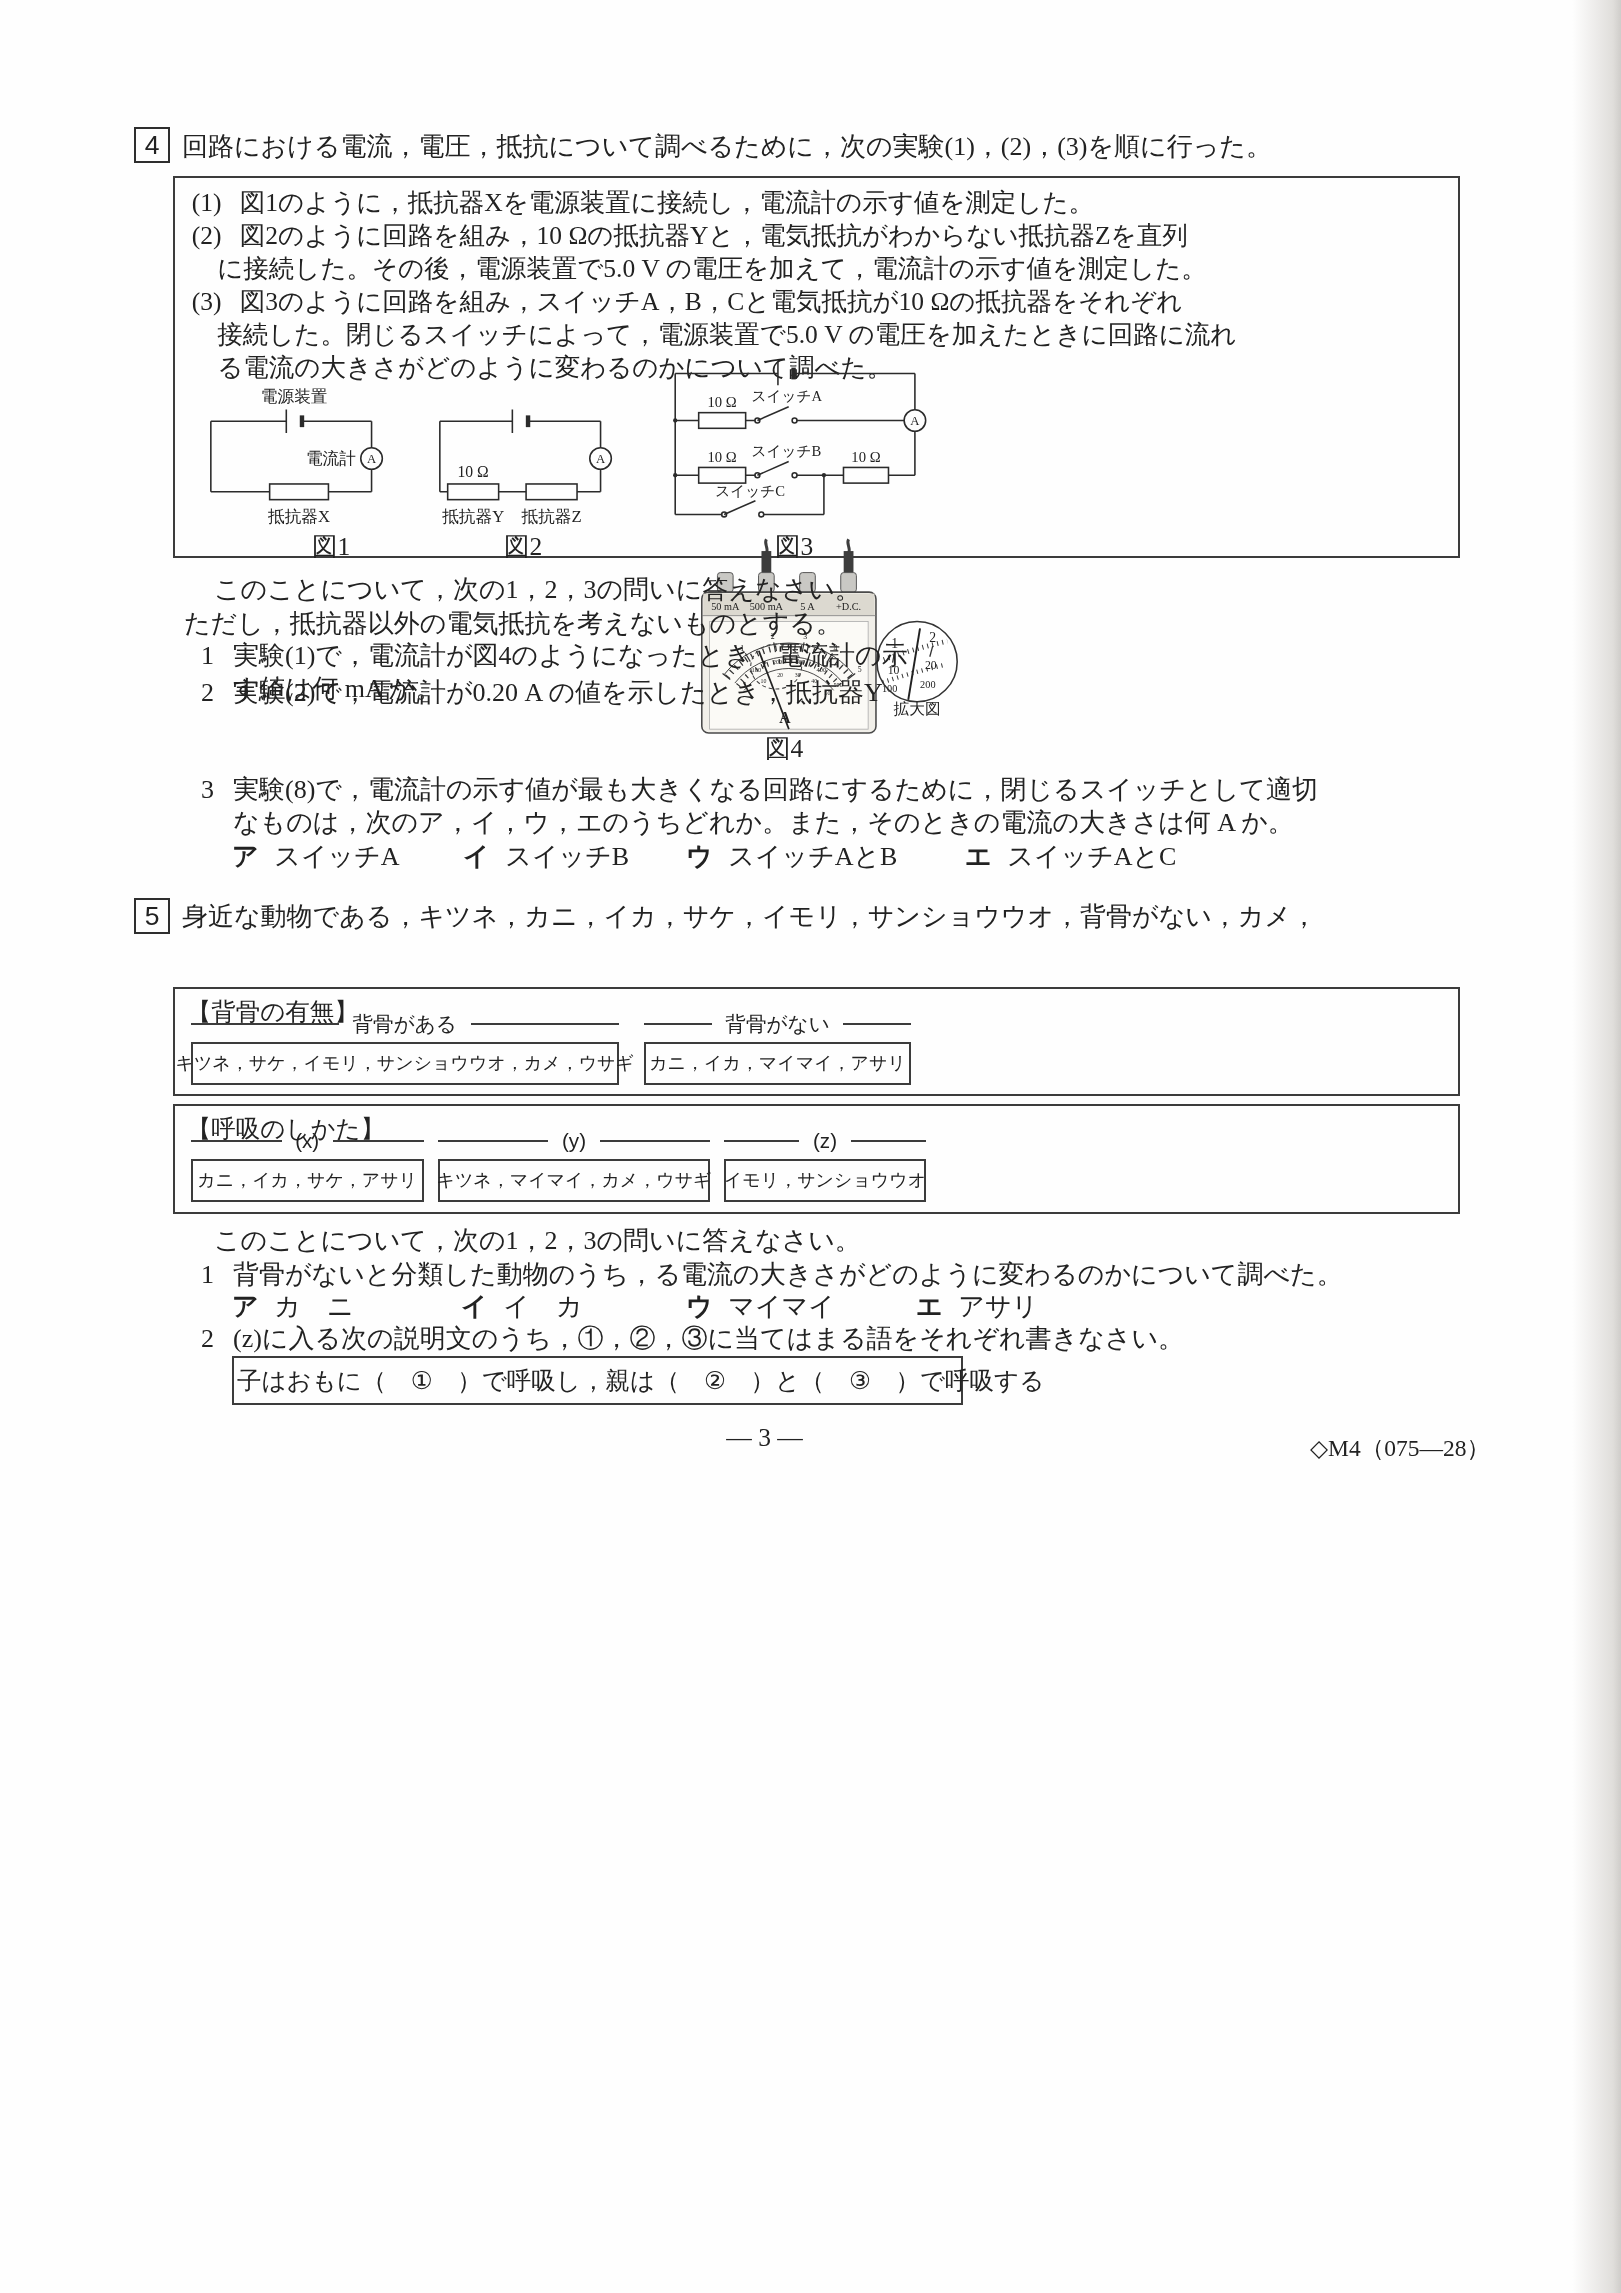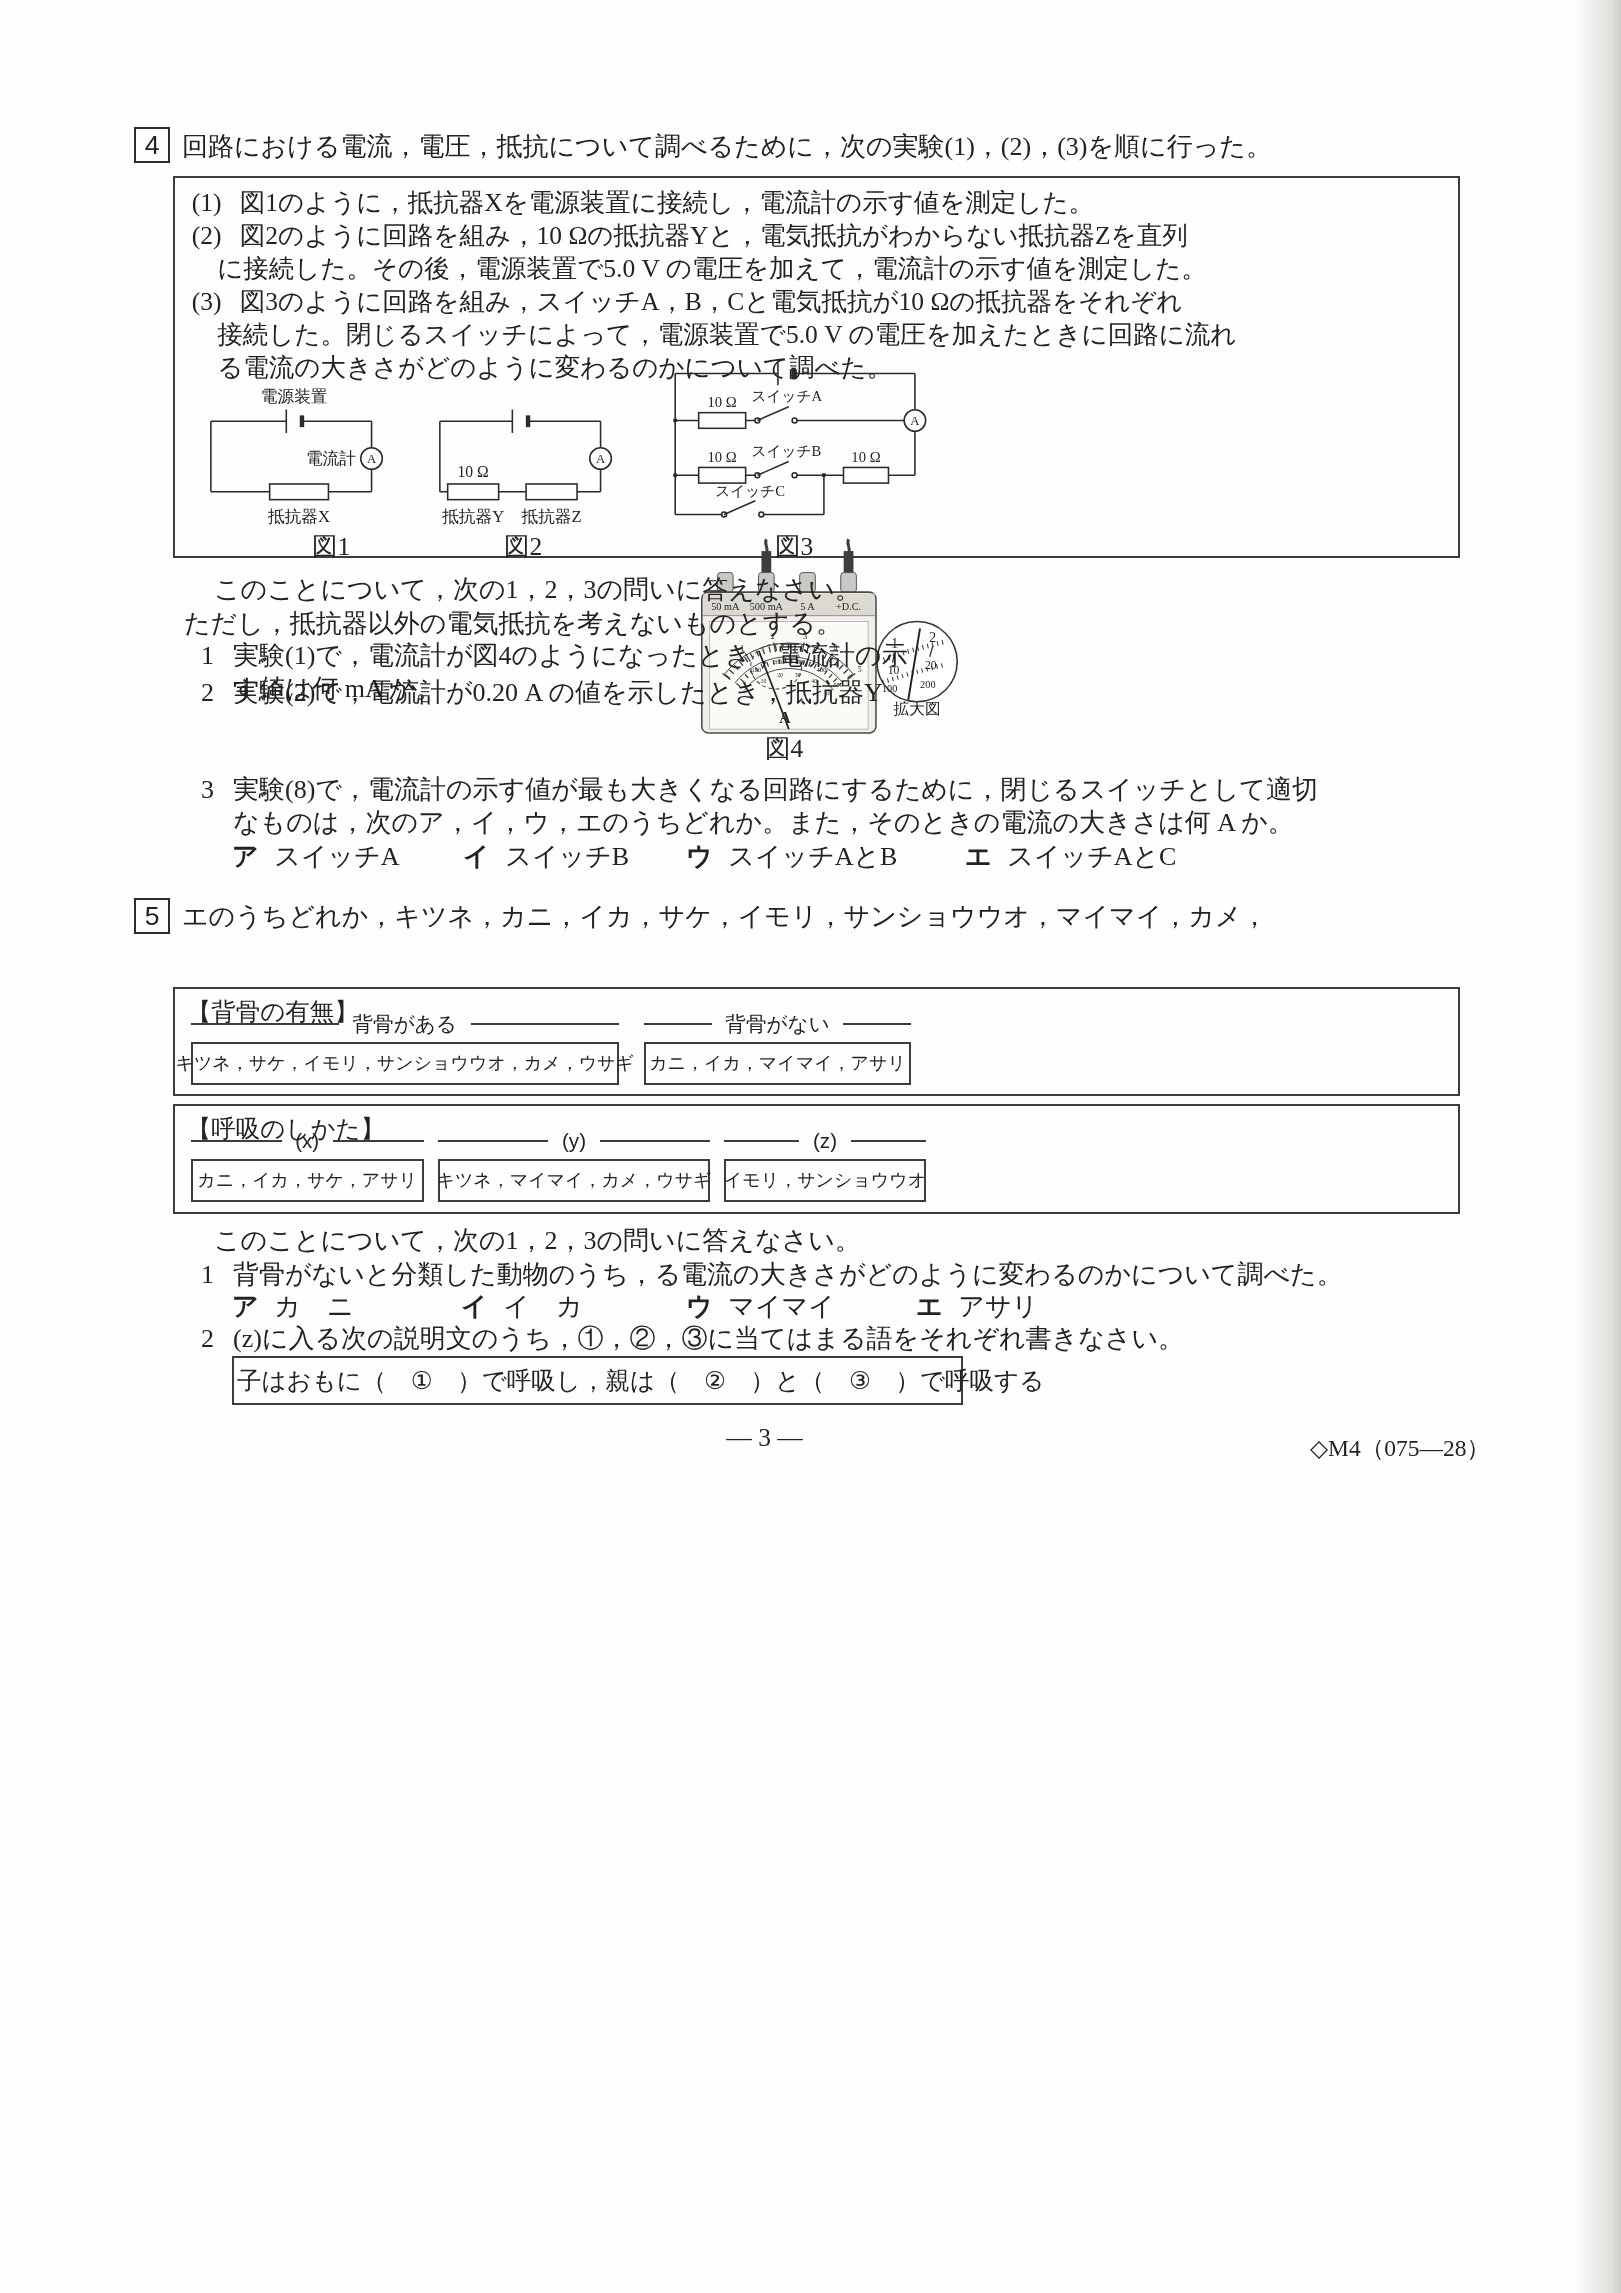--- a/index.html
+++ b/index.html
@@ -231,21 +231,21 @@
   </div>
 
   <div class="opt" style="left:232px;top:839px"><span class="opt-mk">ア</span><span>スイッチA</span></div>
   <div class="opt" style="left:463px;top:839px"><span class="opt-mk">イ</span><span>スイッチB</span></div>
   <div class="opt" style="left:686px;top:839px"><span class="opt-mk">ウ</span><span>スイッチAとB</span></div>
   <div class="opt" style="left:965px;top:839px"><span class="opt-mk">エ</span><span>スイッチAとC</span></div>
 
   <div class="qnum" style="left:134px;top:898px">
     <span>5</span>
   </div>
-  <div class="t" style="left:182px;top:900px">エのうちどれか，キツネ，カニ，イカ，サケ，イモリ，サンショウウオ，マイマイ，カメ，</div>
+  <div class="t" style="left:182px;top:900px">身近な動物である，キツネ，カニ，イカ，サケ，イモリ，サンショウウオ，背骨がない，カメ，</div>
 
   <div class="cls-box" style="top:1104px;height:110px">
     <div class="cls-title">【呼吸のしかた】</div>
     <div class="cls-group" style="left:15.7px;top:23.5px;width:233px">
       <div class="cls-label">
         <span class="ln"></span>
         <span class="lb">(x)</span>
         <span class="ln"></span>
       </div>
       <div class="cls-animals">カニ，イカ，サケ，アサリ</div>

